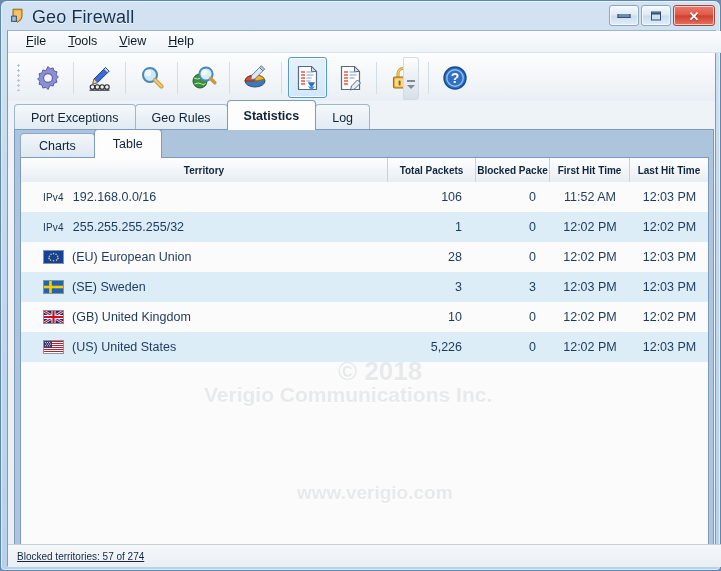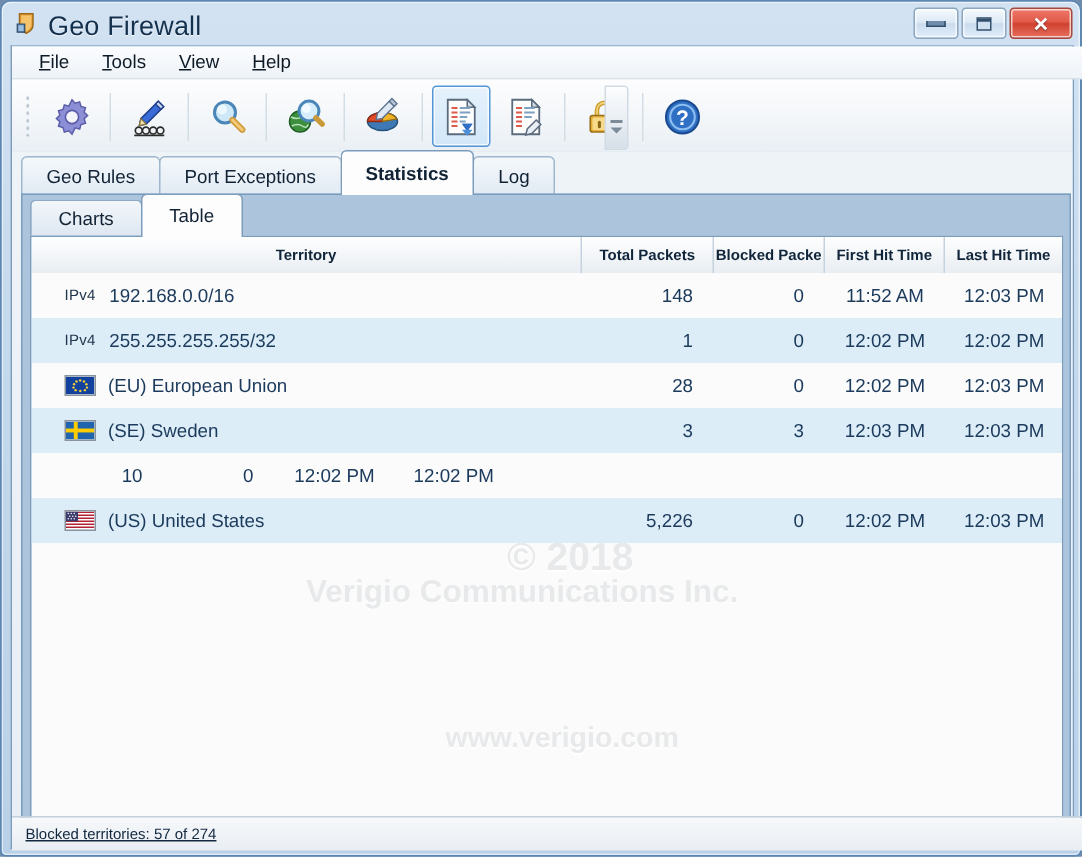--- a/index.html
+++ b/index.html
@@ -276,24 +276,24 @@
       <div class="tb-overflow">
         <i class="a"></i>
         <span class="tb-ch"></span>
       </div>
     </div>
 
     <div class="tabzone">
 
       <div class="maintabs">
         <div class="mtab">
+            <span>Port Exceptions</span>
+          </div>
+        <div class="mtab">
             <span>Geo Rules</span>
-          </div>
-        <div class="mtab">
-            <span>Port Exceptions</span>
           </div>
         <div class="mtab active">
             <span>Statistics</span>
           </div>
         <div class="mtab">
             <span>Log</span>
           </div>
       </div>
 
       <div class="panel">
@@ -323,21 +323,21 @@
             <div class="hc c5">Last Hit Time</div>
           </div>
 
           <div class="grows">
 
             <div class="grow">
               <div class="cell territory">
                 <span class="ipv4tag">IPv4</span>
                 <span>192.168.0.0/16</span>
               </div>
-              <div class="cell num">148</div>
+              <div class="cell num">106</div>
               <div class="cell num2">0</div>
               <div class="cell t1">11:52 AM</div>
               <div class="cell t2">12:03 PM</div>
             </div>
 
             <div class="grow alt">
               <div class="cell territory">
                 <span class="ipv4tag">IPv4</span>
                 <span>255.255.255.255/32</span>
               </div>
@@ -385,20 +385,32 @@
                 </span>
                 <span>(SE) Sweden</span>
               </div>
               <div class="cell num">3</div>
               <div class="cell num2">3</div>
               <div class="cell t1">12:03 PM</div>
               <div class="cell t2">12:03 PM</div>
             </div>
 
             <div class="grow">
+              <div class="cell territory">
+                <span class="flag">
+                  <svg width="19" height="12" viewBox="0 0 19 12">
+                    <rect width="19" height="12" fill="#12306e"></rect>
+                    <path d="M0 0L19 12M19 0L0 12" stroke="#fff" stroke-width="2.6"></path>
+                    <path d="M0 0L19 12M19 0L0 12" stroke="#c8102e" stroke-width="1.3"></path>
+                    <path d="M9.5 0v12M0 6h19" stroke="#fff" stroke-width="4"></path>
+                    <path d="M9.5 0v12M0 6h19" stroke="#c8102e" stroke-width="2.2"></path>
+                  </svg>
+                </span>
+                <span>(GB) United Kingdom</span>
+              </div>
               <div class="cell num">10</div>
               <div class="cell num2">0</div>
               <div class="cell t1">12:02 PM</div>
               <div class="cell t2">12:02 PM</div>
             </div>
 
             <div class="grow alt">
               <div class="cell territory">
                 <span class="flag">
                   <svg width="19" height="12" viewBox="0 0 19 12">

